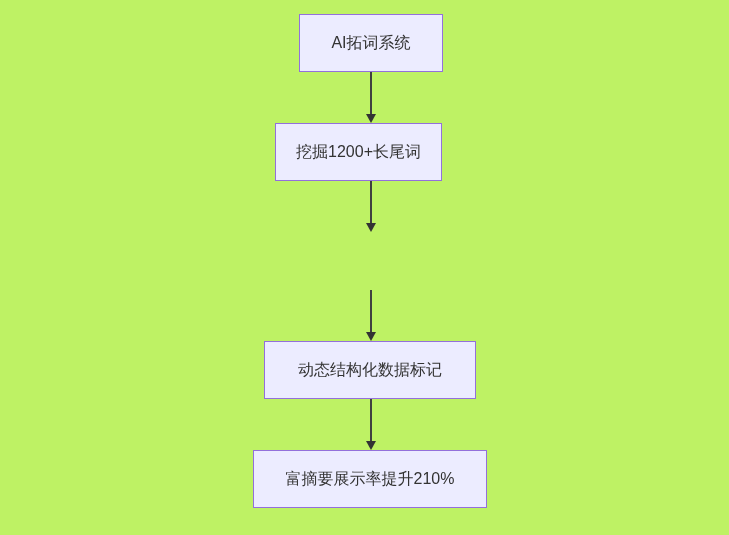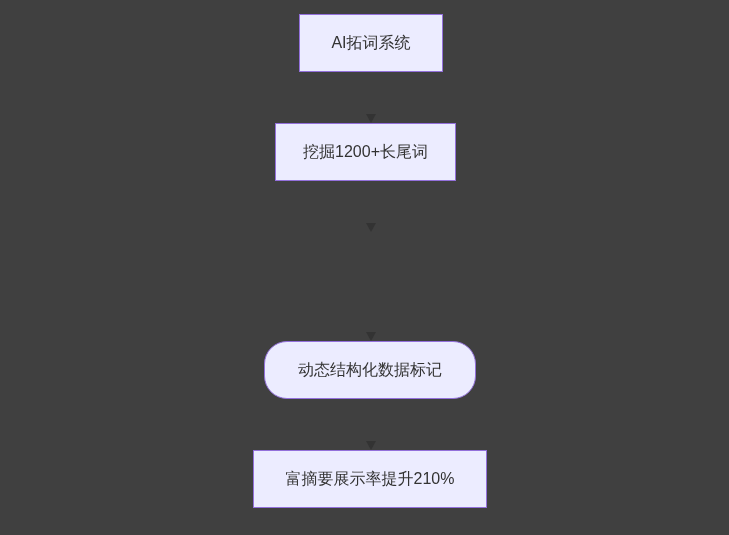--- a/index.html
+++ b/index.html
@@ -5,38 +5,38 @@
   * { margin: 0; padding: 0; box-sizing: border-box; }
   html, body {
     width: 729px; height: 535px;
     background: #f8f8f8;
     font-family: "Liberation Sans", "DejaVu Sans", sans-serif;
     overflow: hidden;
   }
   .canvas {
     position: relative;
     width: 729px; height: 535px;
-    background: #404040;
+    background: #bef264;
   }
   .node {
     position: absolute;
     background: #ECECFF;
     border: 1.5px solid #9370DB;
     display: flex;
     align-items: center;
     justify-content: center;
     color: #333333;
     font-size: 16px;
     line-height: 1;
     white-space: nowrap;
   }
   .node-0 { left: 299px; top: 14px;  width: 144px; height: 58px; }
-  .node-1 { left: 275px; top: 123px; width: 181px; height: 58px; }
+  .node-1 { left: 275px; top: 123px; width: 167px; height: 58px; }
   .node-2 { left: 260px; top: 232px; width: 220px; height: 58px; }
-  .node-3 { left: 264px; top: 341px; width: 212px; height: 58px; border-radius: 23px; }
+  .node-3 { left: 264px; top: 341px; width: 212px; height: 58px; }
   .node-4 { left: 253px; top: 450px; width: 234px; height: 58px; }
 
   .edge {
     position: absolute;
     left: 366px;
     width: 10px;
     height: 51px;
     display: flex;
     flex-direction: column;
     align-items: center;

